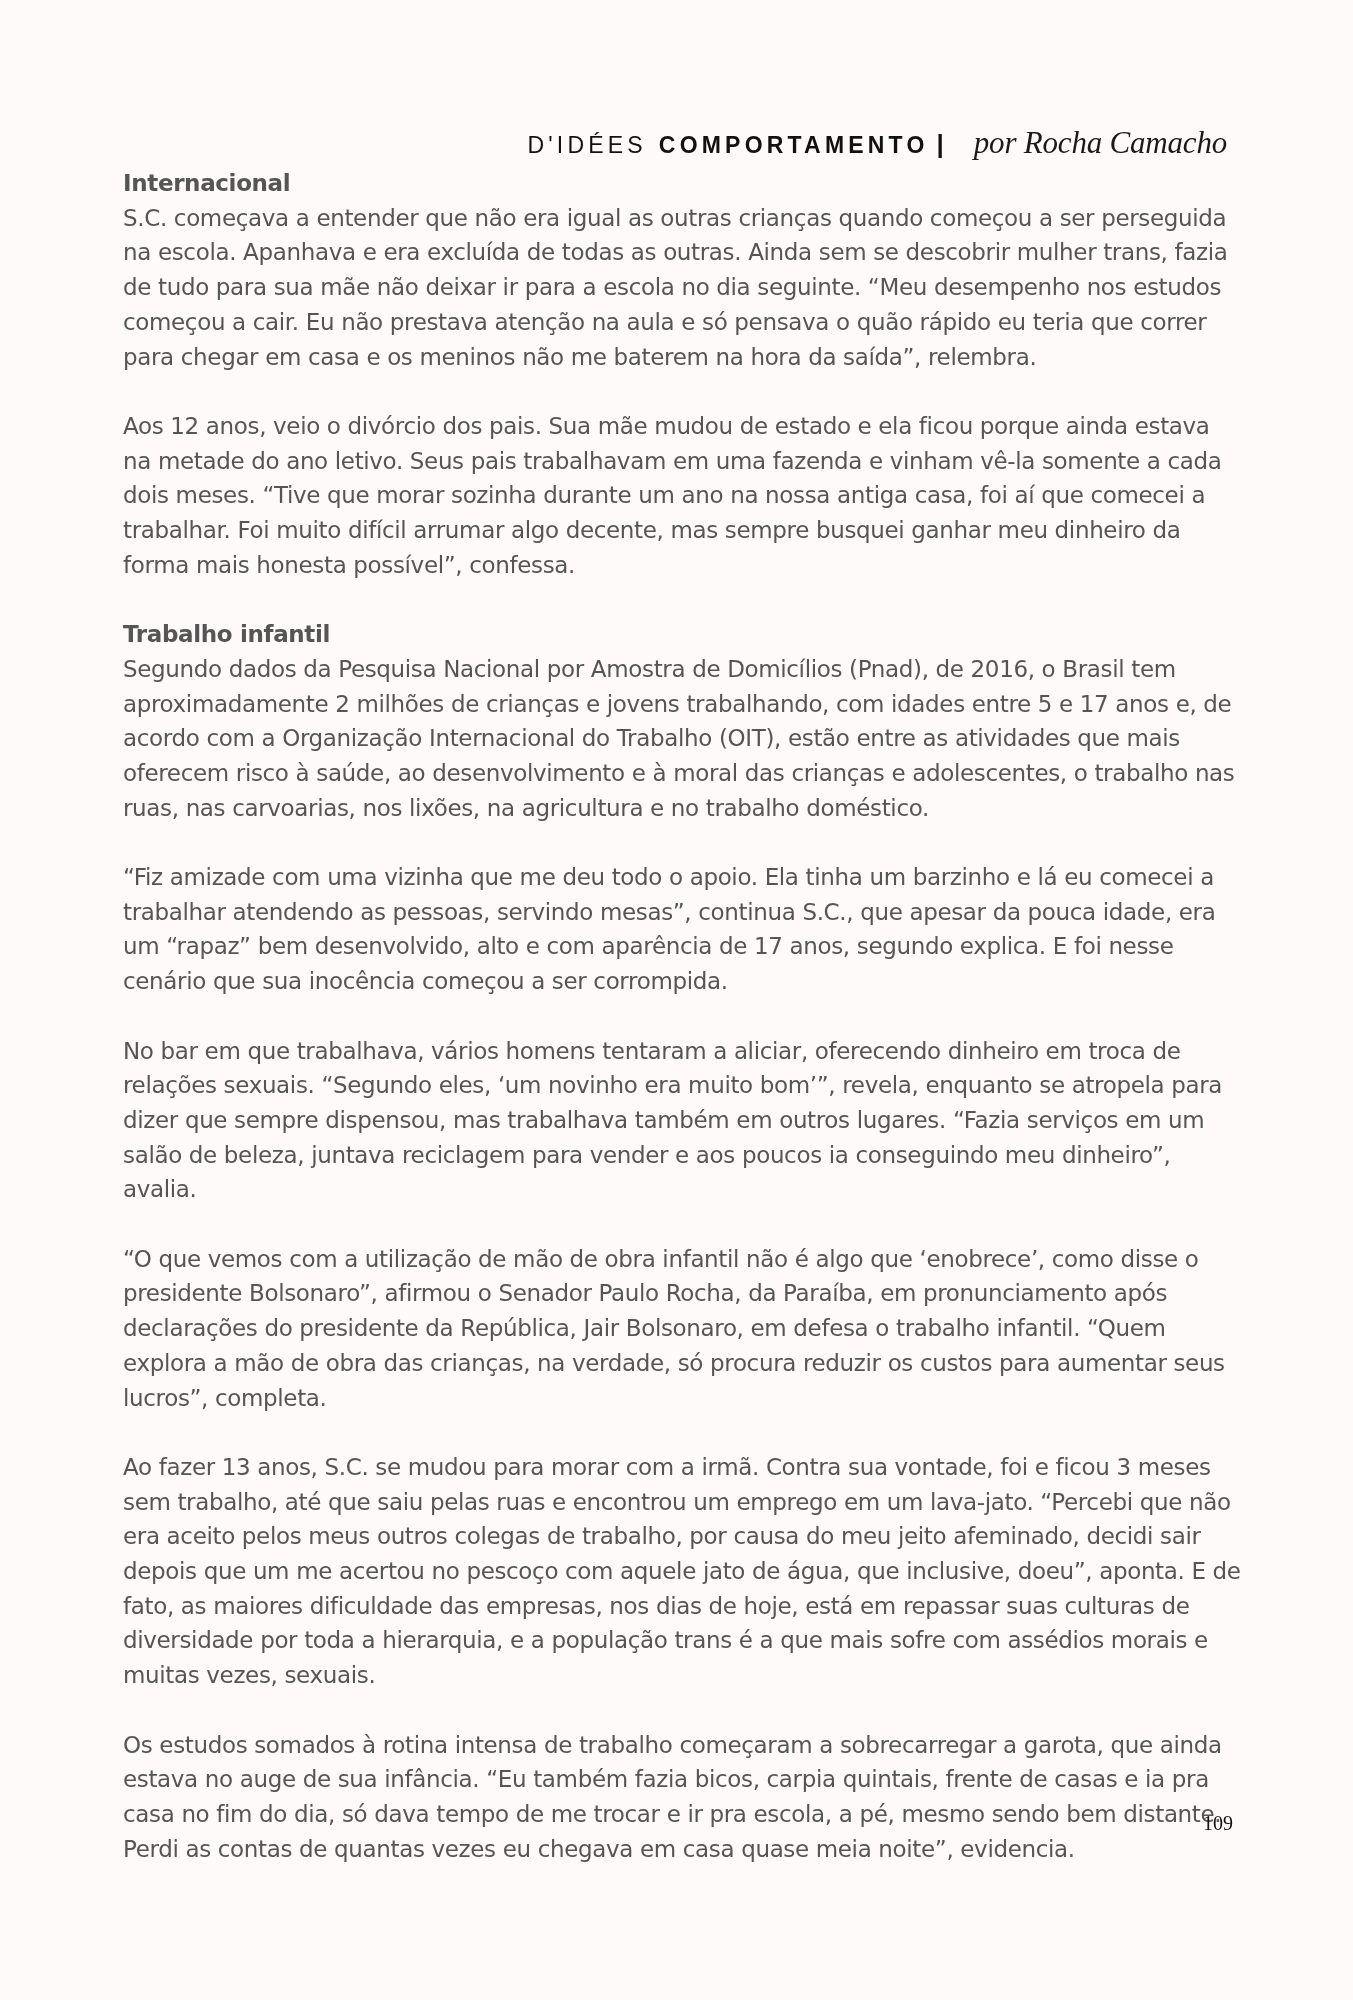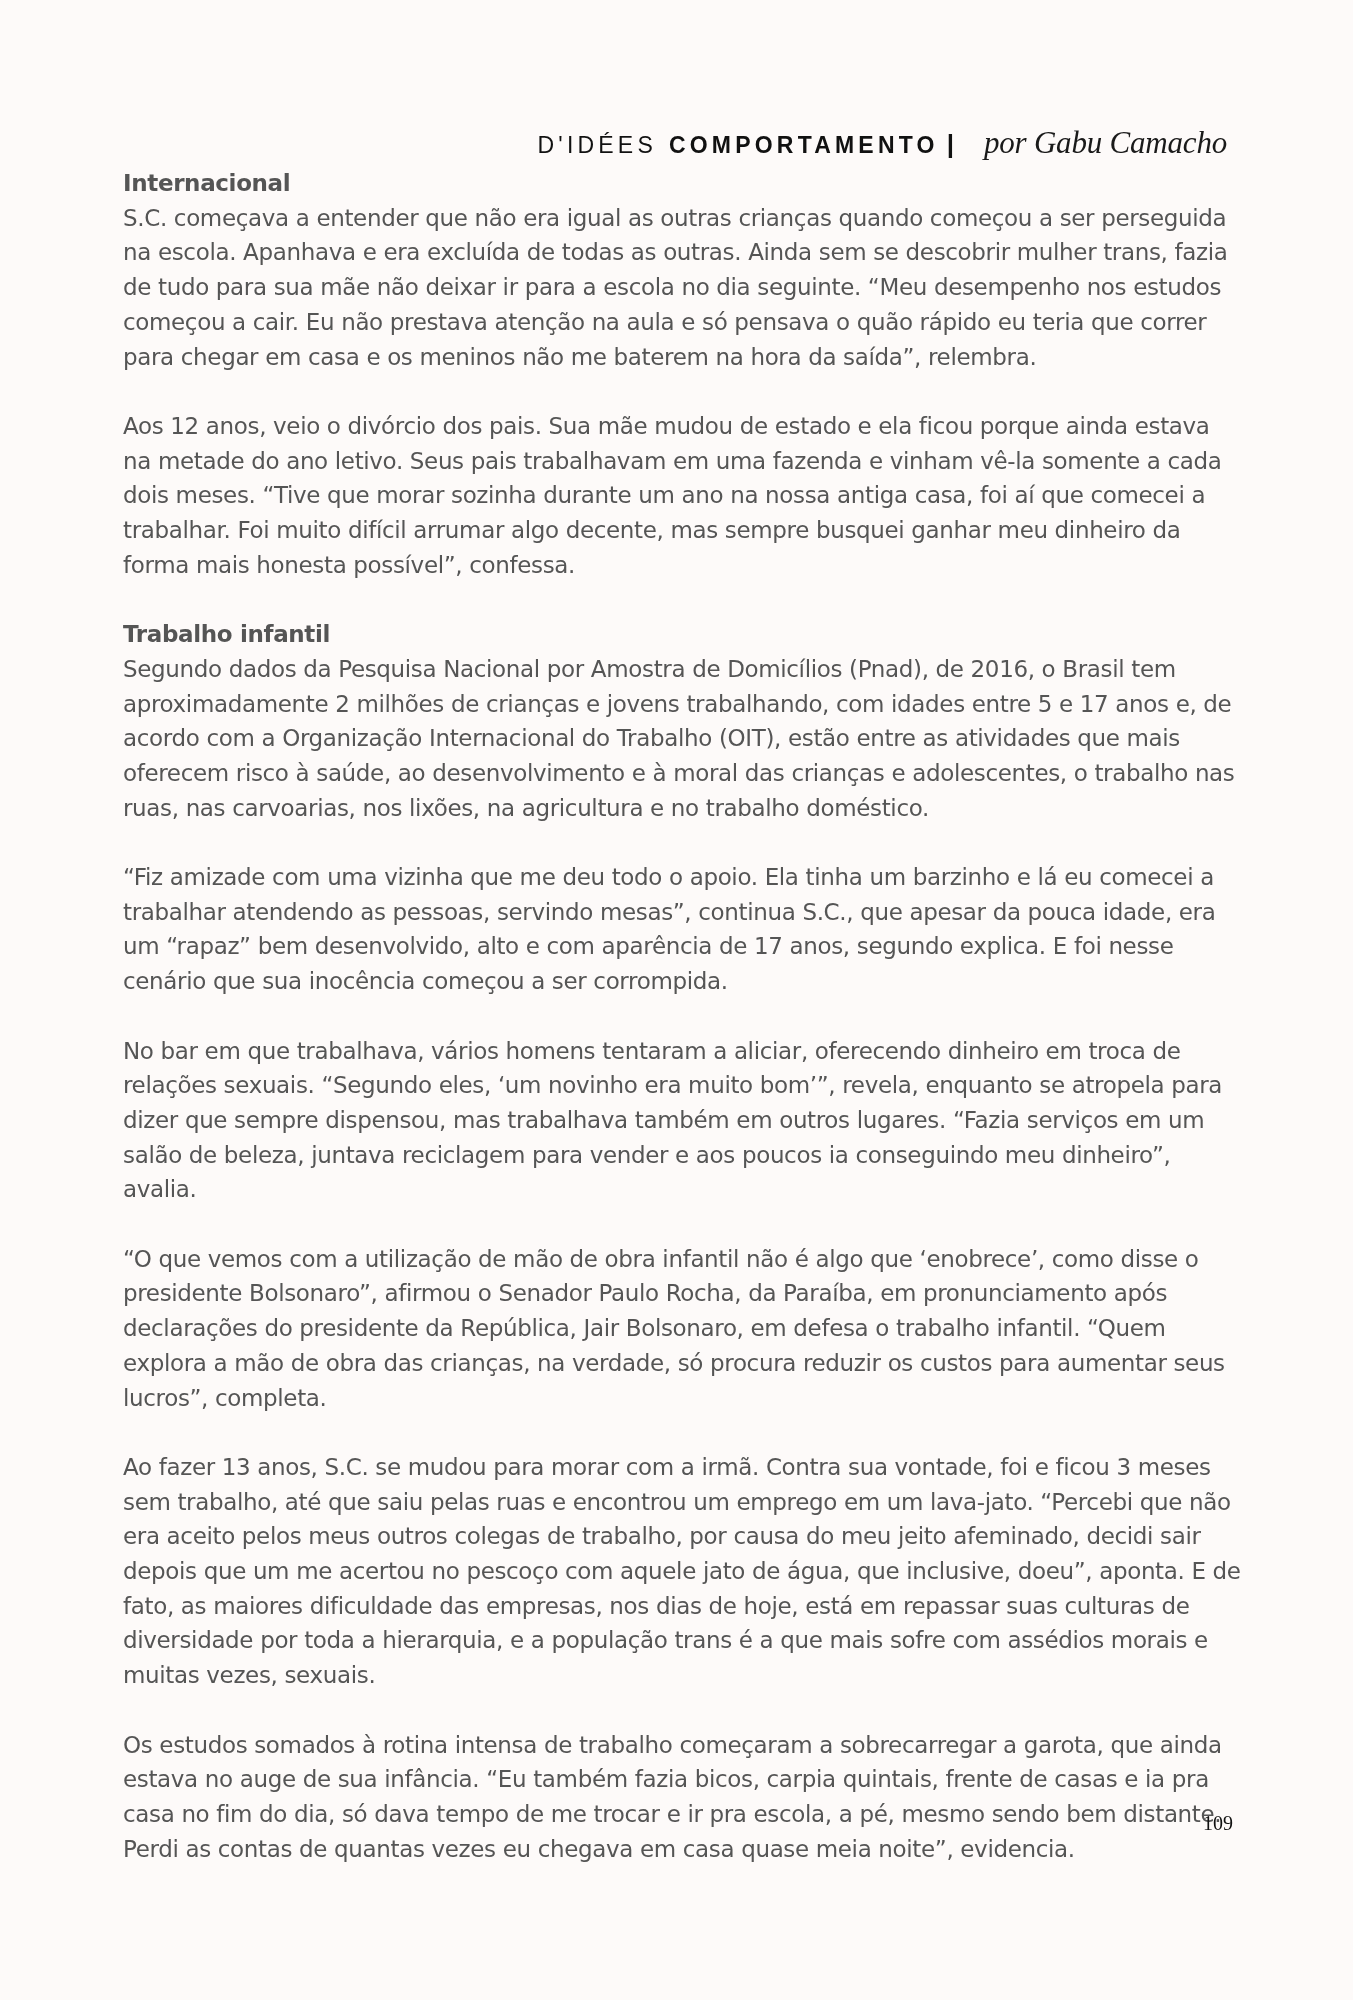--- a/index.html
+++ b/index.html
@@ -84,21 +84,21 @@
       color: #111;
     }
   </style>
 </head>
 <body>
 
 <header class="header">
   <span class="kicker">D'IDÉES</span>
   <span class="section">COMPORTAMENTO</span>
   <span class="pipe">|</span>
-  <span class="byline">por Gabu Camacho</span>
+  <span class="byline">por Rocha Camacho</span>
 </header>
 
 <main class="content">
   <section>
     <div class="subhead">Internacional</div>
     <p>S.C. começava a entender que não era igual as outras crianças quando começou a ser perseguida na escola. Apanhava e era excluída de todas as outras. Ainda sem se descobrir mulher trans, fazia de tudo para sua mãe não deixar ir para a escola no dia seguinte. “Meu desempenho nos estudos começou a cair. Eu não prestava atenção na aula e só pensava o quão rápido eu teria que correr para chegar em casa e os meninos não me baterem na hora da saída”, relembra.</p>
     <p>Aos 12 anos, veio o divórcio dos pais. Sua mãe mudou de estado e ela ficou porque ainda estava na metade do ano letivo. Seus pais trabalhavam em uma fazenda e vinham vê-la somente a cada dois meses. “Tive que morar sozinha durante um ano na nossa antiga casa, foi aí que comecei a trabalhar. Foi muito difícil arrumar algo decente, mas sempre busquei ganhar meu dinheiro da forma mais honesta possível”, confessa.</p>
   </section>
 
   <section>

